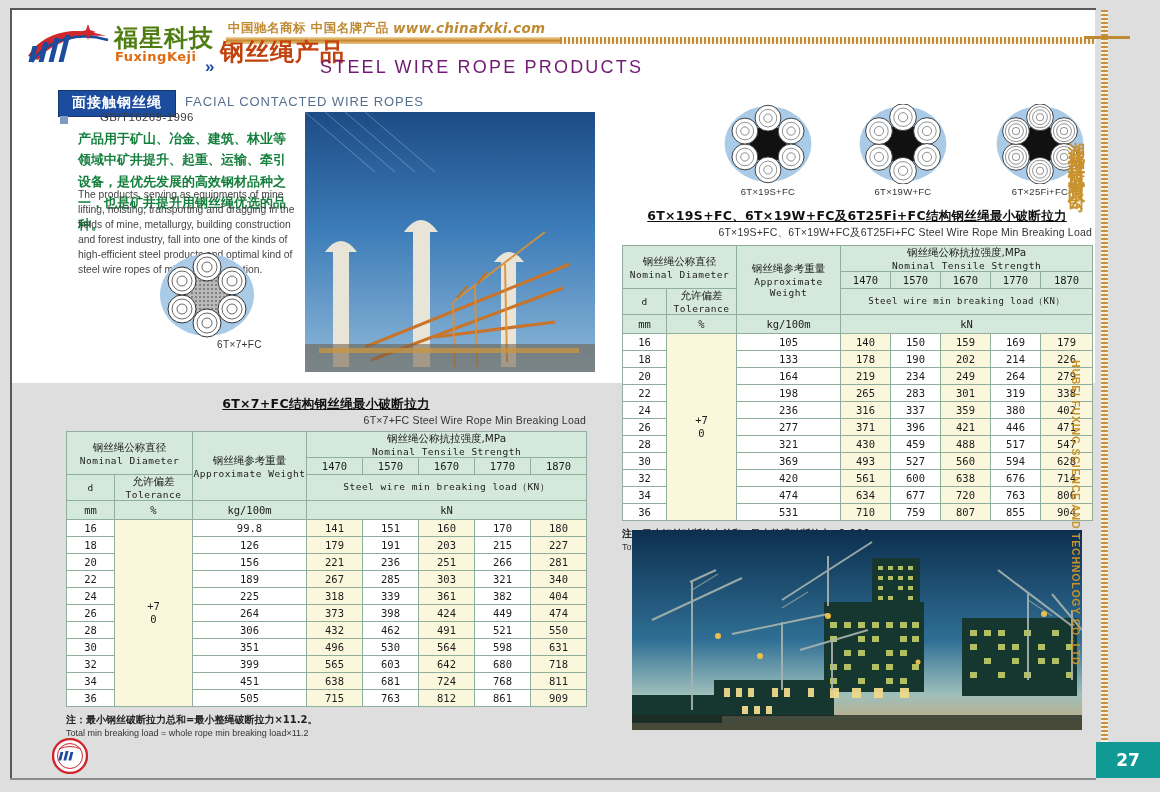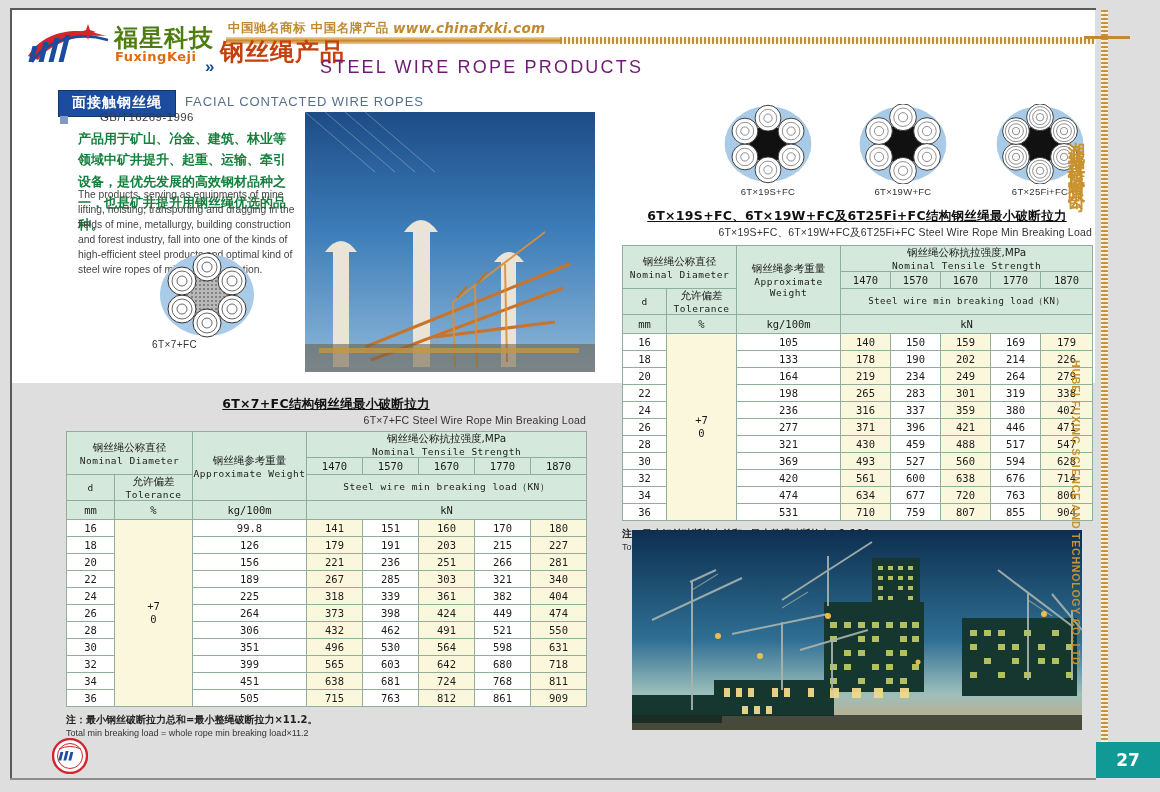--- a/index.html
+++ b/index.html
@@ -120,21 +120,21 @@
     font-family: "DejaVu Sans", sans-serif;
   }
   .para-en {
     position: absolute; left: 78px; top: 188px; width: 218px;
     font-size: 10.3px; line-height: 1.45; color: #444;
   }
   
   .rope-left { position: absolute; left: 155px; top: 252px; }
   .rope-cap {
     position: absolute; left: 152px; top: 339px; width: 110px;
-    text-align: left; font-size: 10px; color: #333; letter-spacing: .4px;
+    text-align: right; font-size: 10px; color: #333; letter-spacing: .4px;
   }
   
   .photo-top {
     position: absolute; left: 305px; top: 112px;
     width: 290px; height: 260px;
     overflow: hidden; background: #2c6fa8;
   }
   
   .ropes-right {
     position: absolute; left: 720px; top: 104px;

